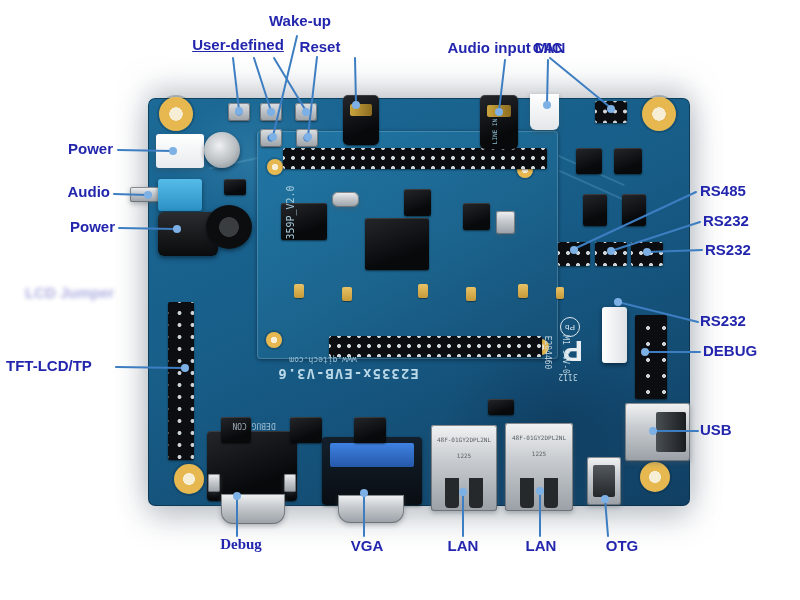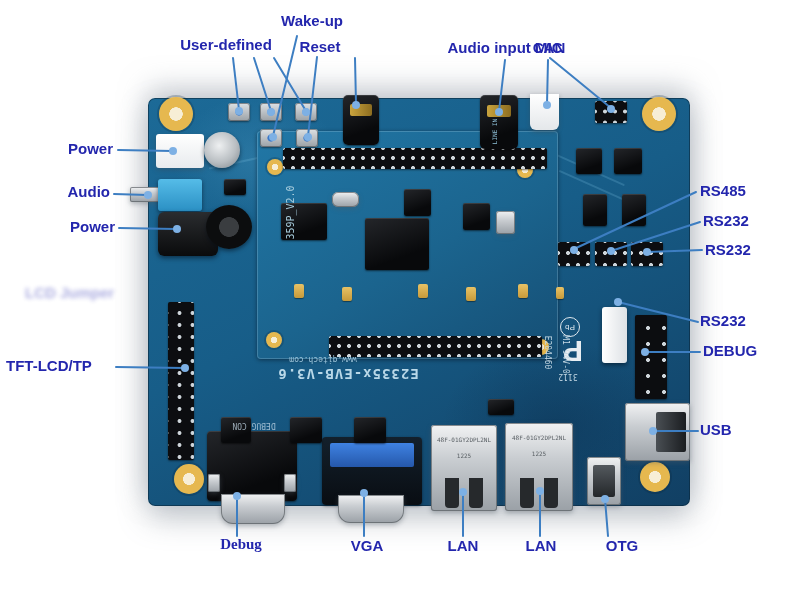--- a/index.html
+++ b/index.html
@@ -216,22 +216,22 @@
         <circle cx="645" cy="352" r="4"></circle>
       <circle cx="653" cy="431" r="4"></circle>
         <circle cx="237" cy="496" r="4"></circle>
       <circle cx="364" cy="493" r="4"></circle>
         <circle cx="463" cy="492" r="4"></circle>
       <circle cx="540" cy="491" r="4"></circle>
         <circle cx="605" cy="499" r="4"></circle>
     </g>
   </svg>
 
-  <div class="lbl c" style="left:170px;top:37px;width:112px;">User-defined</div>
-  <div class="lbl c" style="left:257px;top:13px;width:86px;text-align:right;">Wake-up</div>
+  <div class="lbl c" style="left:182px;top:37px;width:112px;text-decoration:underline;">User-defined</div>
+  <div class="lbl c" style="left:257px;top:13px;width:86px;">Wake-up</div>
   <div class="lbl c" style="left:293px;top:39px;width:54px;">Reset</div>
   <div class="lbl c" style="left:444px;top:40px;width:122px;">Audio input MIC</div>
   <div class="lbl c" style="left:523px;top:40px;width:52px;">CAN</div>
 
   <div class="lbl r" style="left:33px;top:141px;width:80px;">Power</div>
   <div class="lbl r" style="left:27px;top:184px;width:83px;">Audio</div>
   <div class="lbl r" style="left:32px;top:219px;width:83px;">Power</div>
   <div class="lbl ghost" style="left:25px;top:285px;width:110px;">LCD Jumper</div>
   <div class="lbl" style="left:6px;top:358px;width:112px;">TFT-LCD/TP</div>
 

